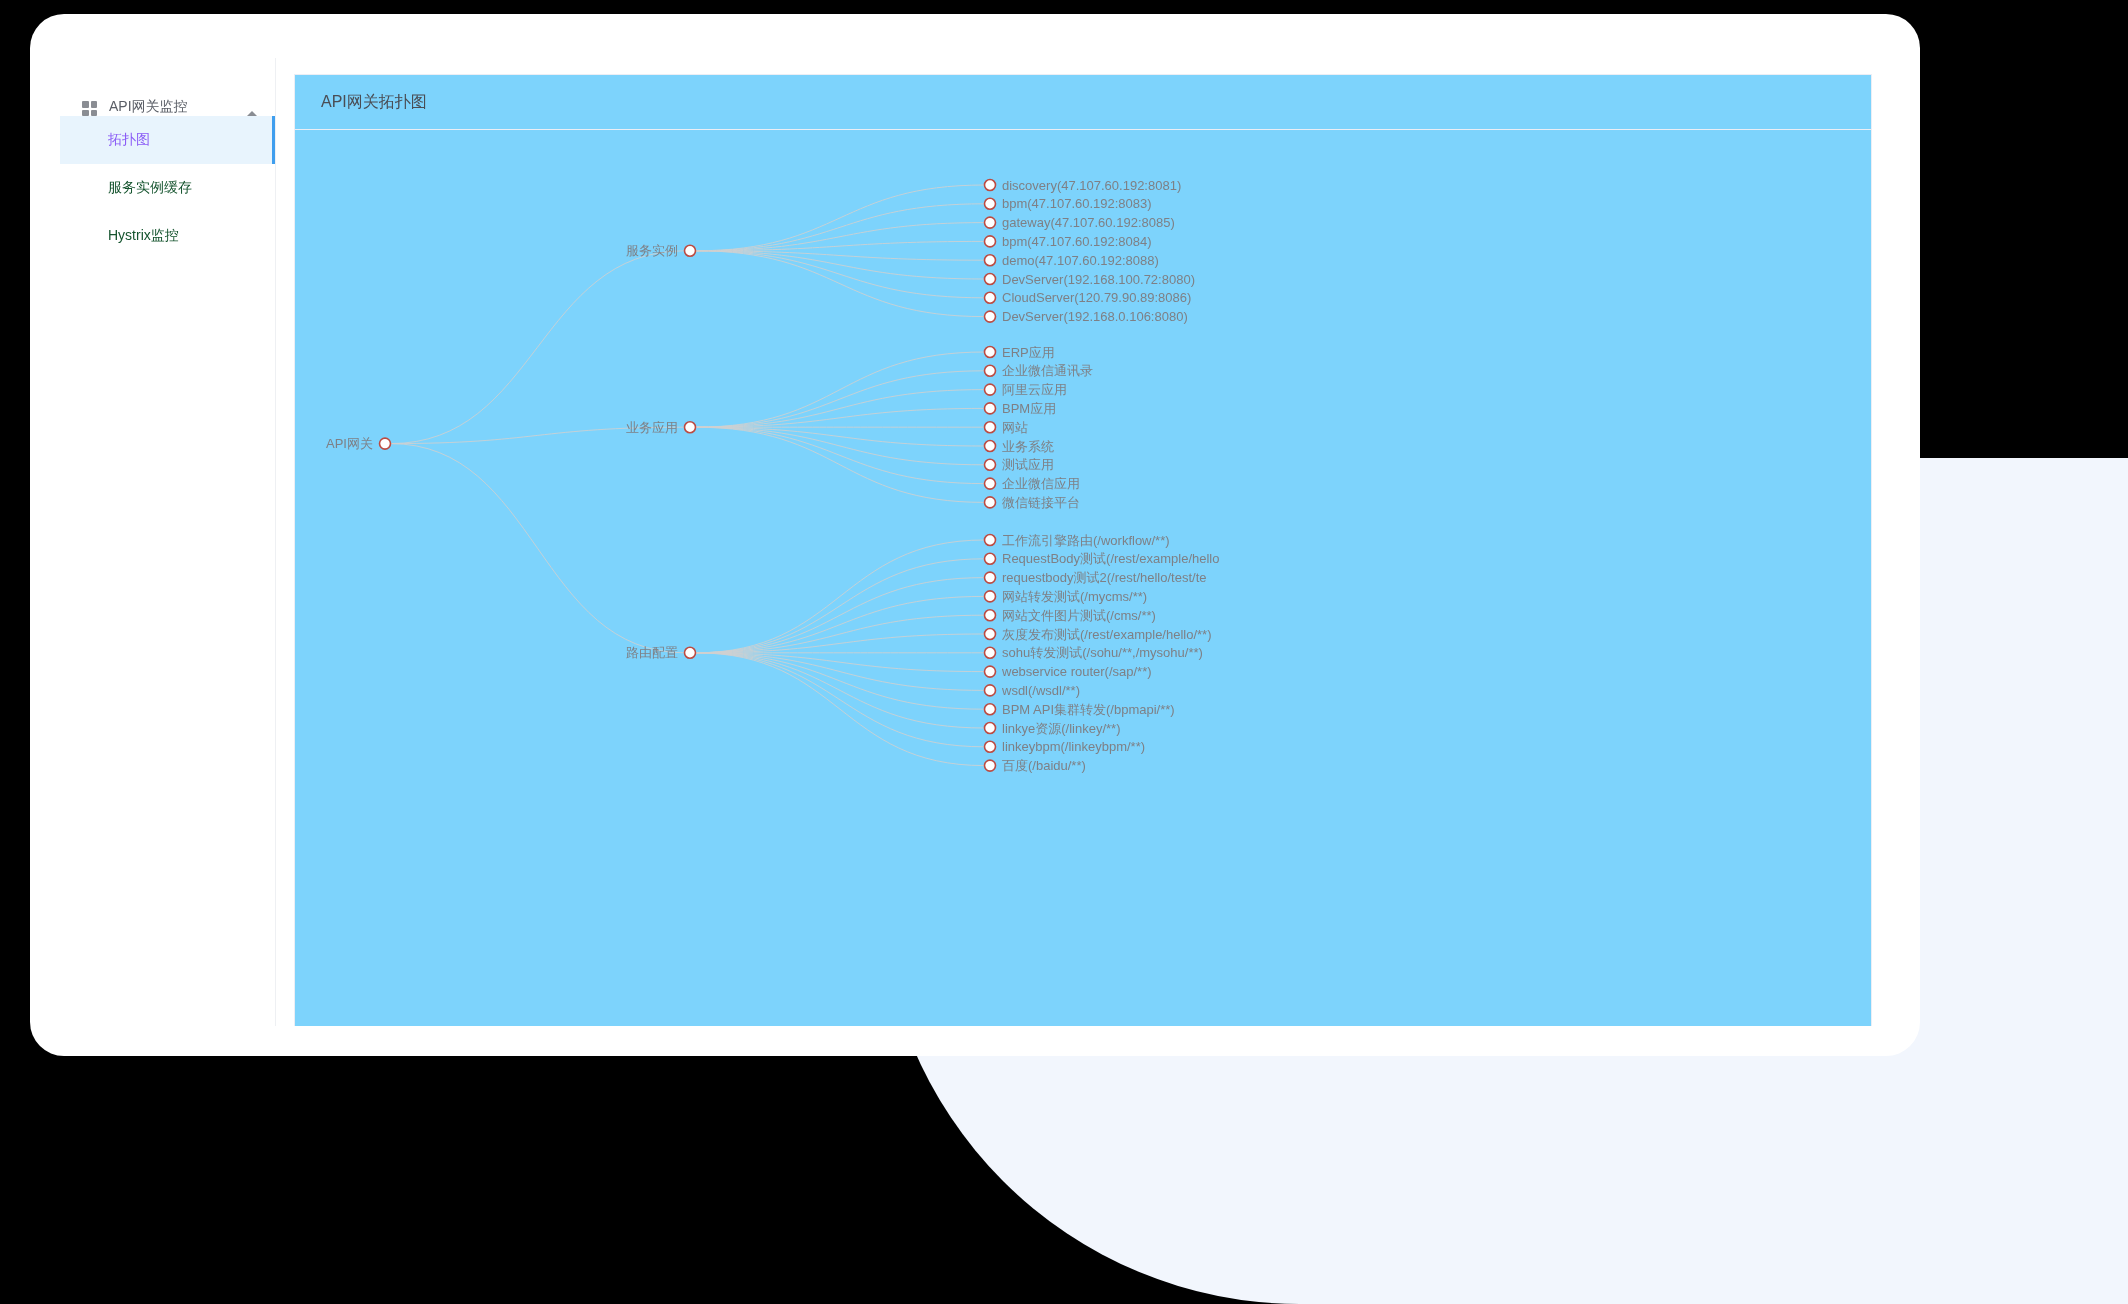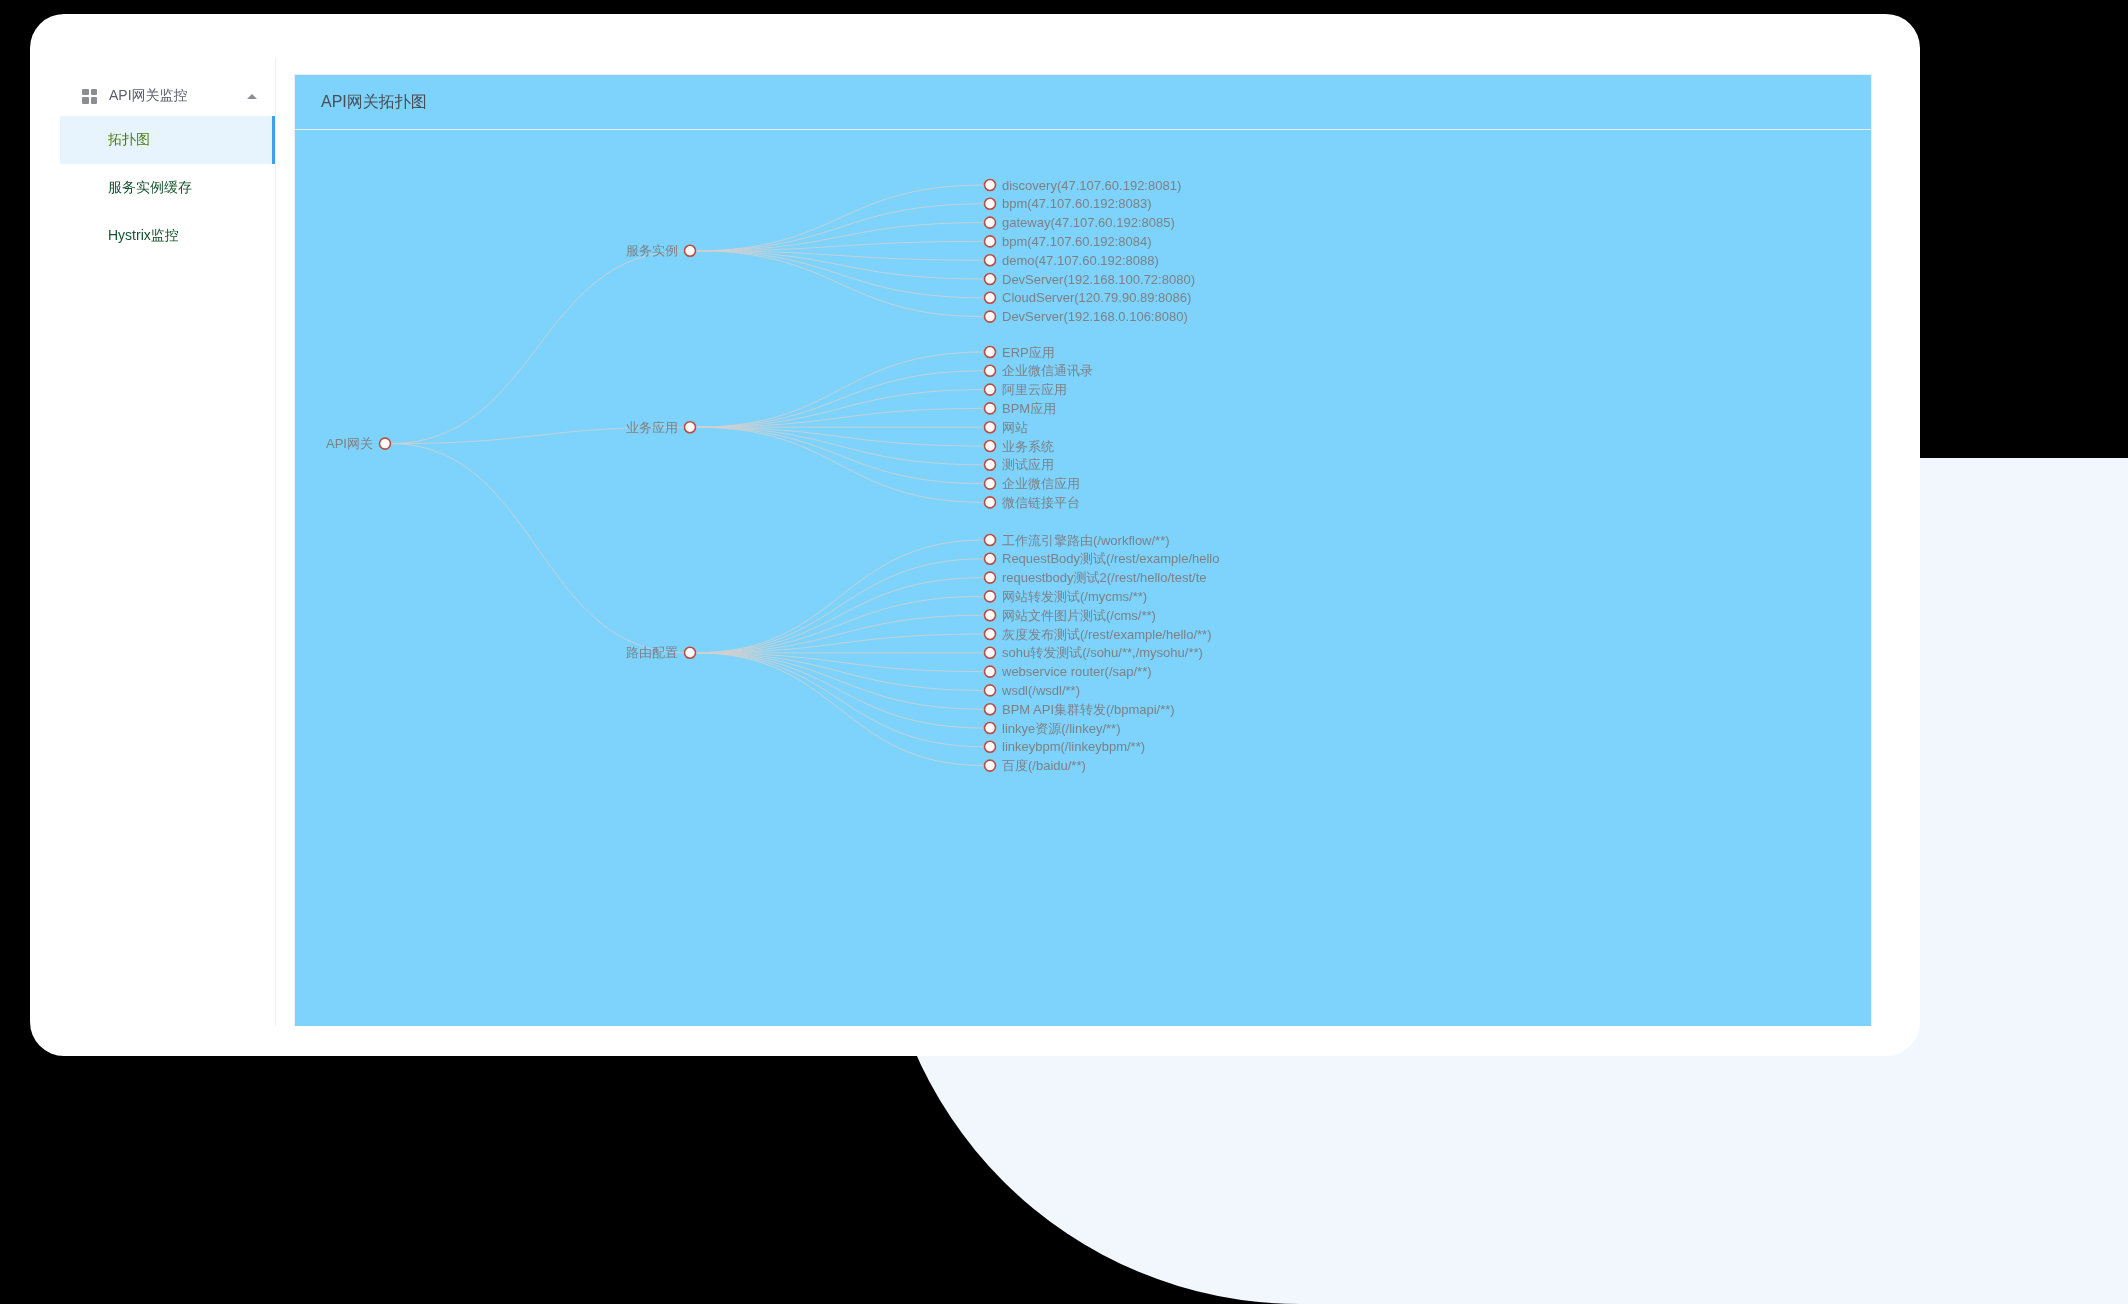--- a/index.html
+++ b/index.html
@@ -59,21 +59,21 @@
   
   .sidebar {
     width: 215px;
     flex: 0 0 215px;
     background: #ffffff;
     padding-top: 18px;
     box-sizing: border-box;
   }
   .sidebar-group-header {
     display: flex;
-    align-items: center;
+    align-items: flex-end;
     height: 40px;
     padding: 0 18px 0 22px;
     color: #5a5e66;
     font-size: 14px;
     cursor: pointer;
     user-select: none;
   }
   .grid-icon {
     width: 15px;
     height: 15px;
@@ -103,21 +103,21 @@
     align-items: center;
     padding-left: 48px;
     font-size: 14px;
     color: #14532d;
     cursor: pointer;
     box-sizing: border-box;
     white-space: nowrap;
   }
   .sidebar-item.active {
     background: #e8f4fd;
-    color: #4d7c0f;
+    color: #8b5cf6;
     border-right: 3px solid #3f9eee;
   }
 
   
   .content {
     flex: 1 1 auto;
     display: flex;
     flex-direction: column;
     border-left: 1px solid #eef0f3;
     min-width: 0;

